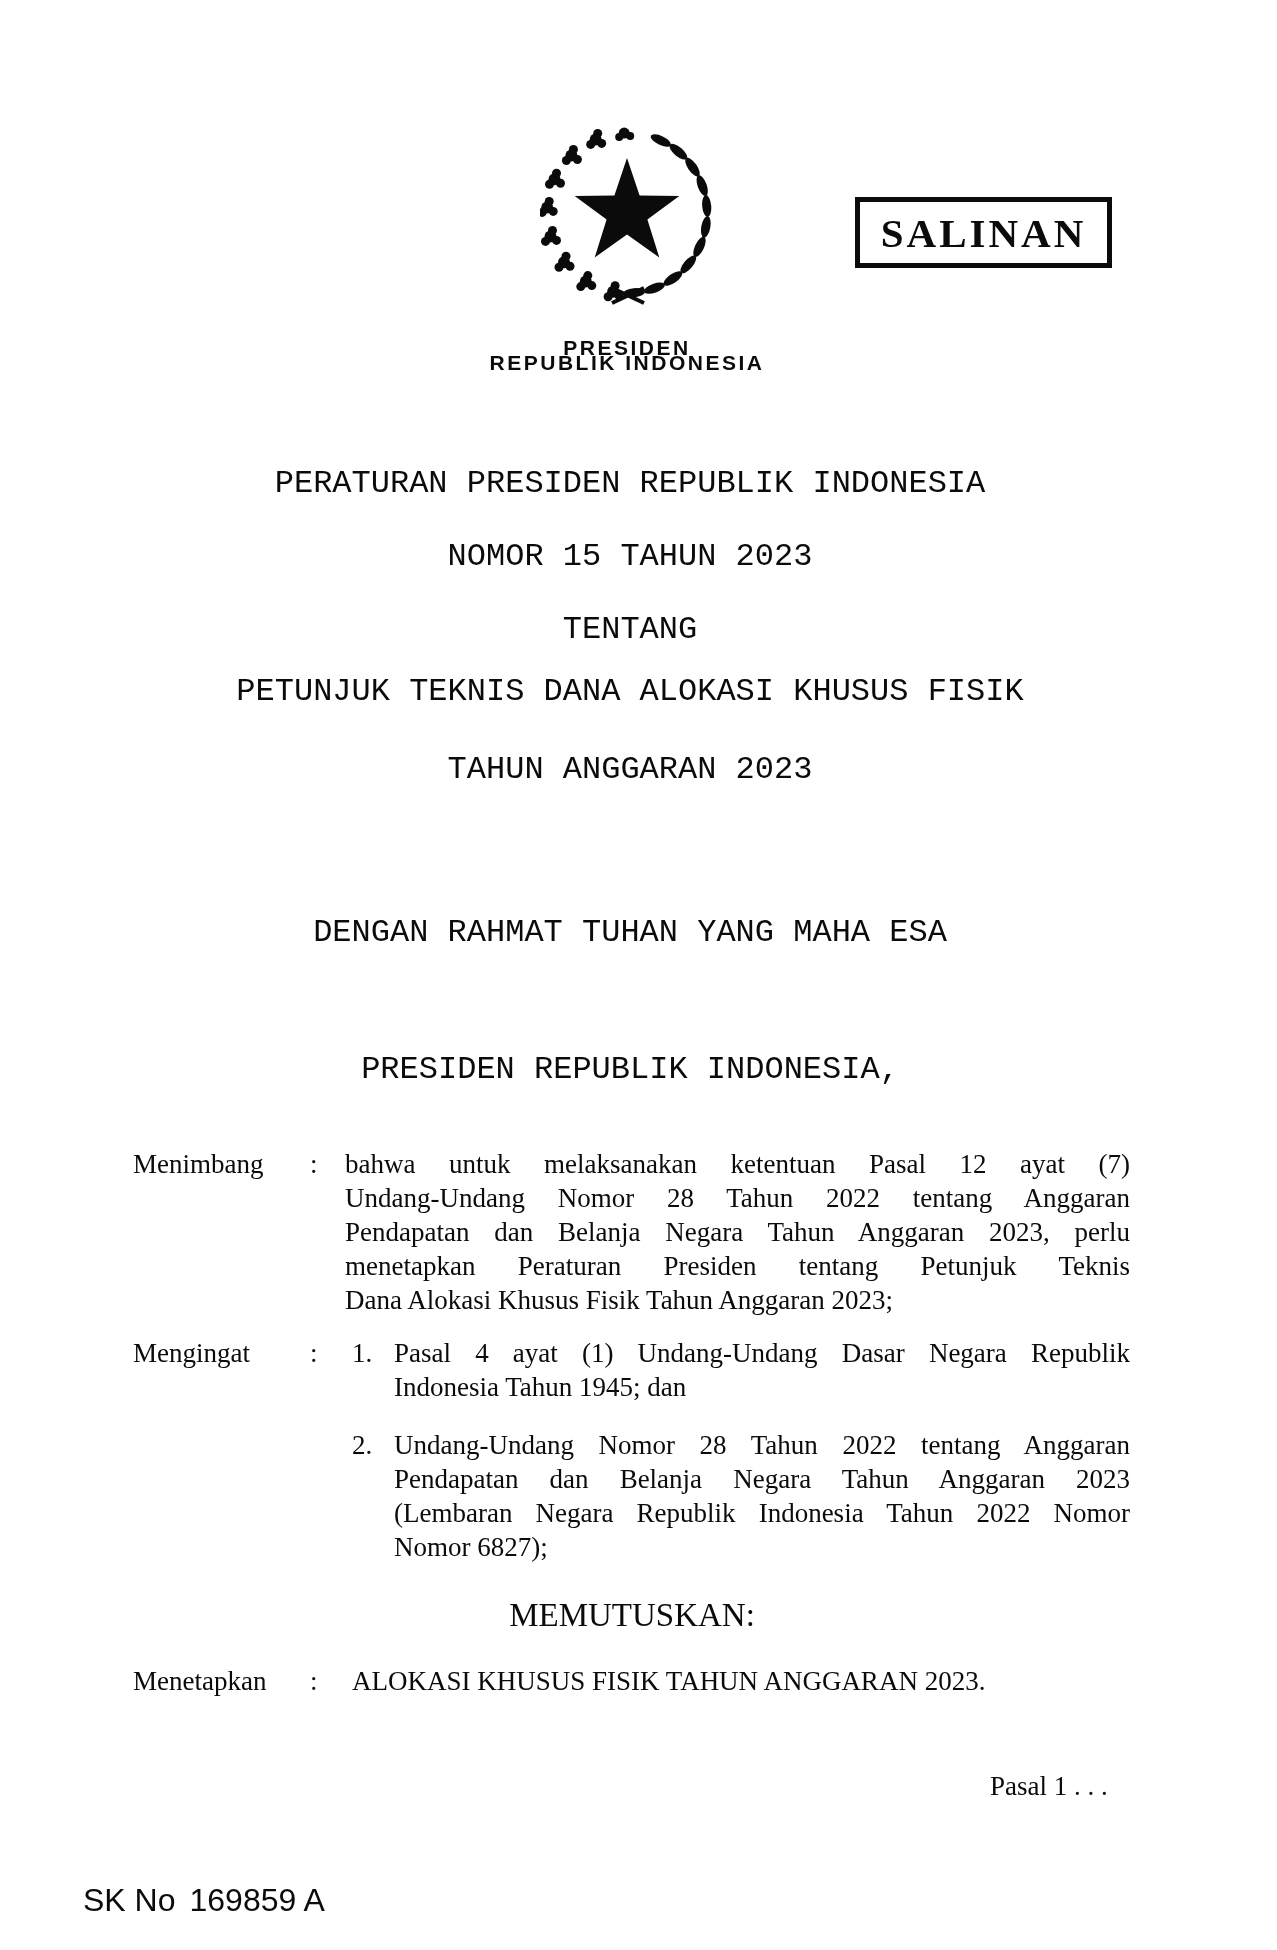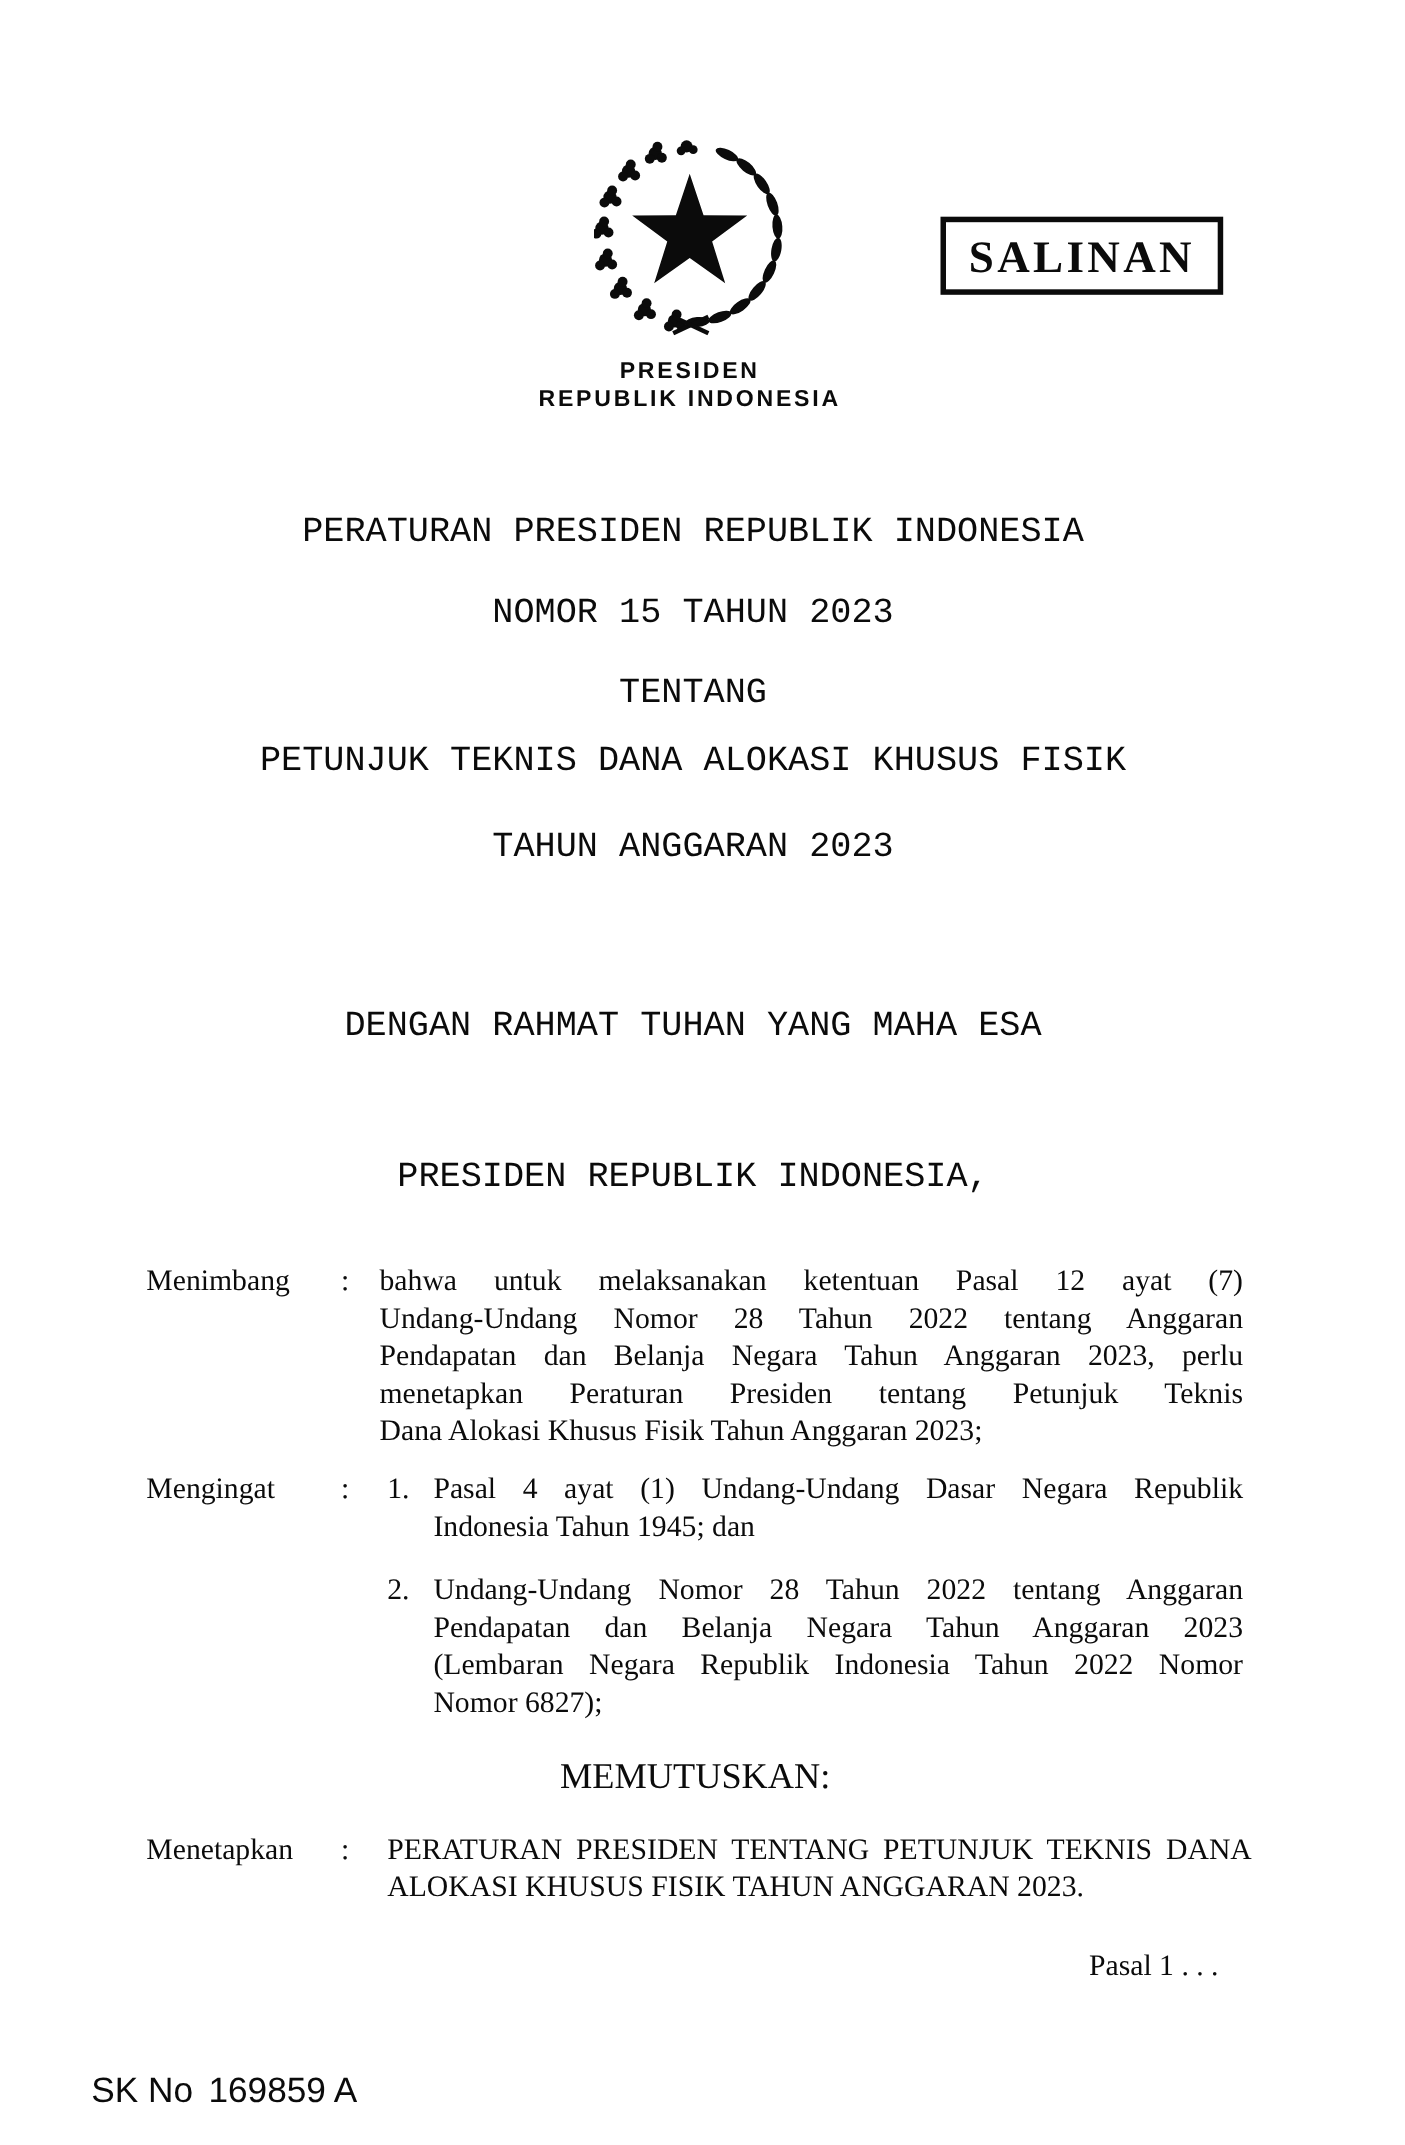--- a/index.html
+++ b/index.html
@@ -127,21 +127,21 @@
         <line x1="72" y1="181" x2="104" y2="166"></line>
         <line x1="72" y1="166" x2="104" y2="181"></line>
       </g>
     </g>
   </svg>
 
   <div class="abs salinan-box">
     <span class="salinan-text">SALINAN</span>
   </div>
 
-  <div class="abs cx hdr-sans hdr-presiden" style="left:627px; top:326px;">PRESIDEN</div>
+  <div class="abs cx hdr-sans hdr-presiden" style="left:627px; top:336px;">PRESIDEN</div>
   <div class="abs cx hdr-sans hdr-republik" style="left:627px; top:351px;">REPUBLIK INDONESIA</div>
 
   <div class="abs cx title-line" style="left:630px; top:468px;">PERATURAN PRESIDEN REPUBLIK INDONESIA</div>
   <div class="abs cx title-line" style="left:630px; top:541px;">NOMOR 15 TAHUN 2023</div>
   <div class="abs cx title-line" style="left:630px; top:614px;">TENTANG</div>
   <div class="abs cx title-line" style="left:630px; top:676px;">PETUNJUK TEKNIS DANA ALOKASI KHUSUS FISIK</div>
   <div class="abs cx title-line" style="left:630px; top:754px;">TAHUN ANGGARAN 2023</div>
 
   <div class="abs cx title-line" style="left:630px; top:917px;">DENGAN RAHMAT TUHAN YANG MAHA ESA</div>
   <div class="abs cx title-line" style="left:630px; top:1054px;">PRESIDEN REPUBLIK INDONESIA,</div>
@@ -171,21 +171,20 @@
     <div class="jline">Pendapatan dan Belanja Negara Tahun Anggaran 2023</div>
     <div class="jline">(Lembaran Negara Republik Indonesia Tahun 2022 Nomor</div>
     <div class="nline">Nomor 6827);</div>
   </div>
 
   <div class="abs cx memutuskan" style="left:632px; top:1597px;">MEMUTUSKAN:</div>
 
   <div class="abs body-text" style="left:133px; top:1664px;">Menetapkan</div>
   <div class="abs body-text" style="left:310px; top:1664px;">:</div>
   <div class="abs body-text para" style="left:352px; top:1664px; width:786px;">
-    <div class="jline">PERATURAN PRESIDEN TENTANG PETUNJUK TEKNIS DANA</div>
     <div class="nline">ALOKASI KHUSUS FISIK TAHUN ANGGARAN 2023.</div>
   </div>
 
   <div class="abs body-text" style="left:990px; top:1769px; white-space:nowrap;">Pasal 1 . . .</div>
 
   <div class="abs footer-sk" style="left:83px; top:1882px;">
     <span>SK No</span><span class="sknum">169859 A</span>
   </div>
 
 </div>

